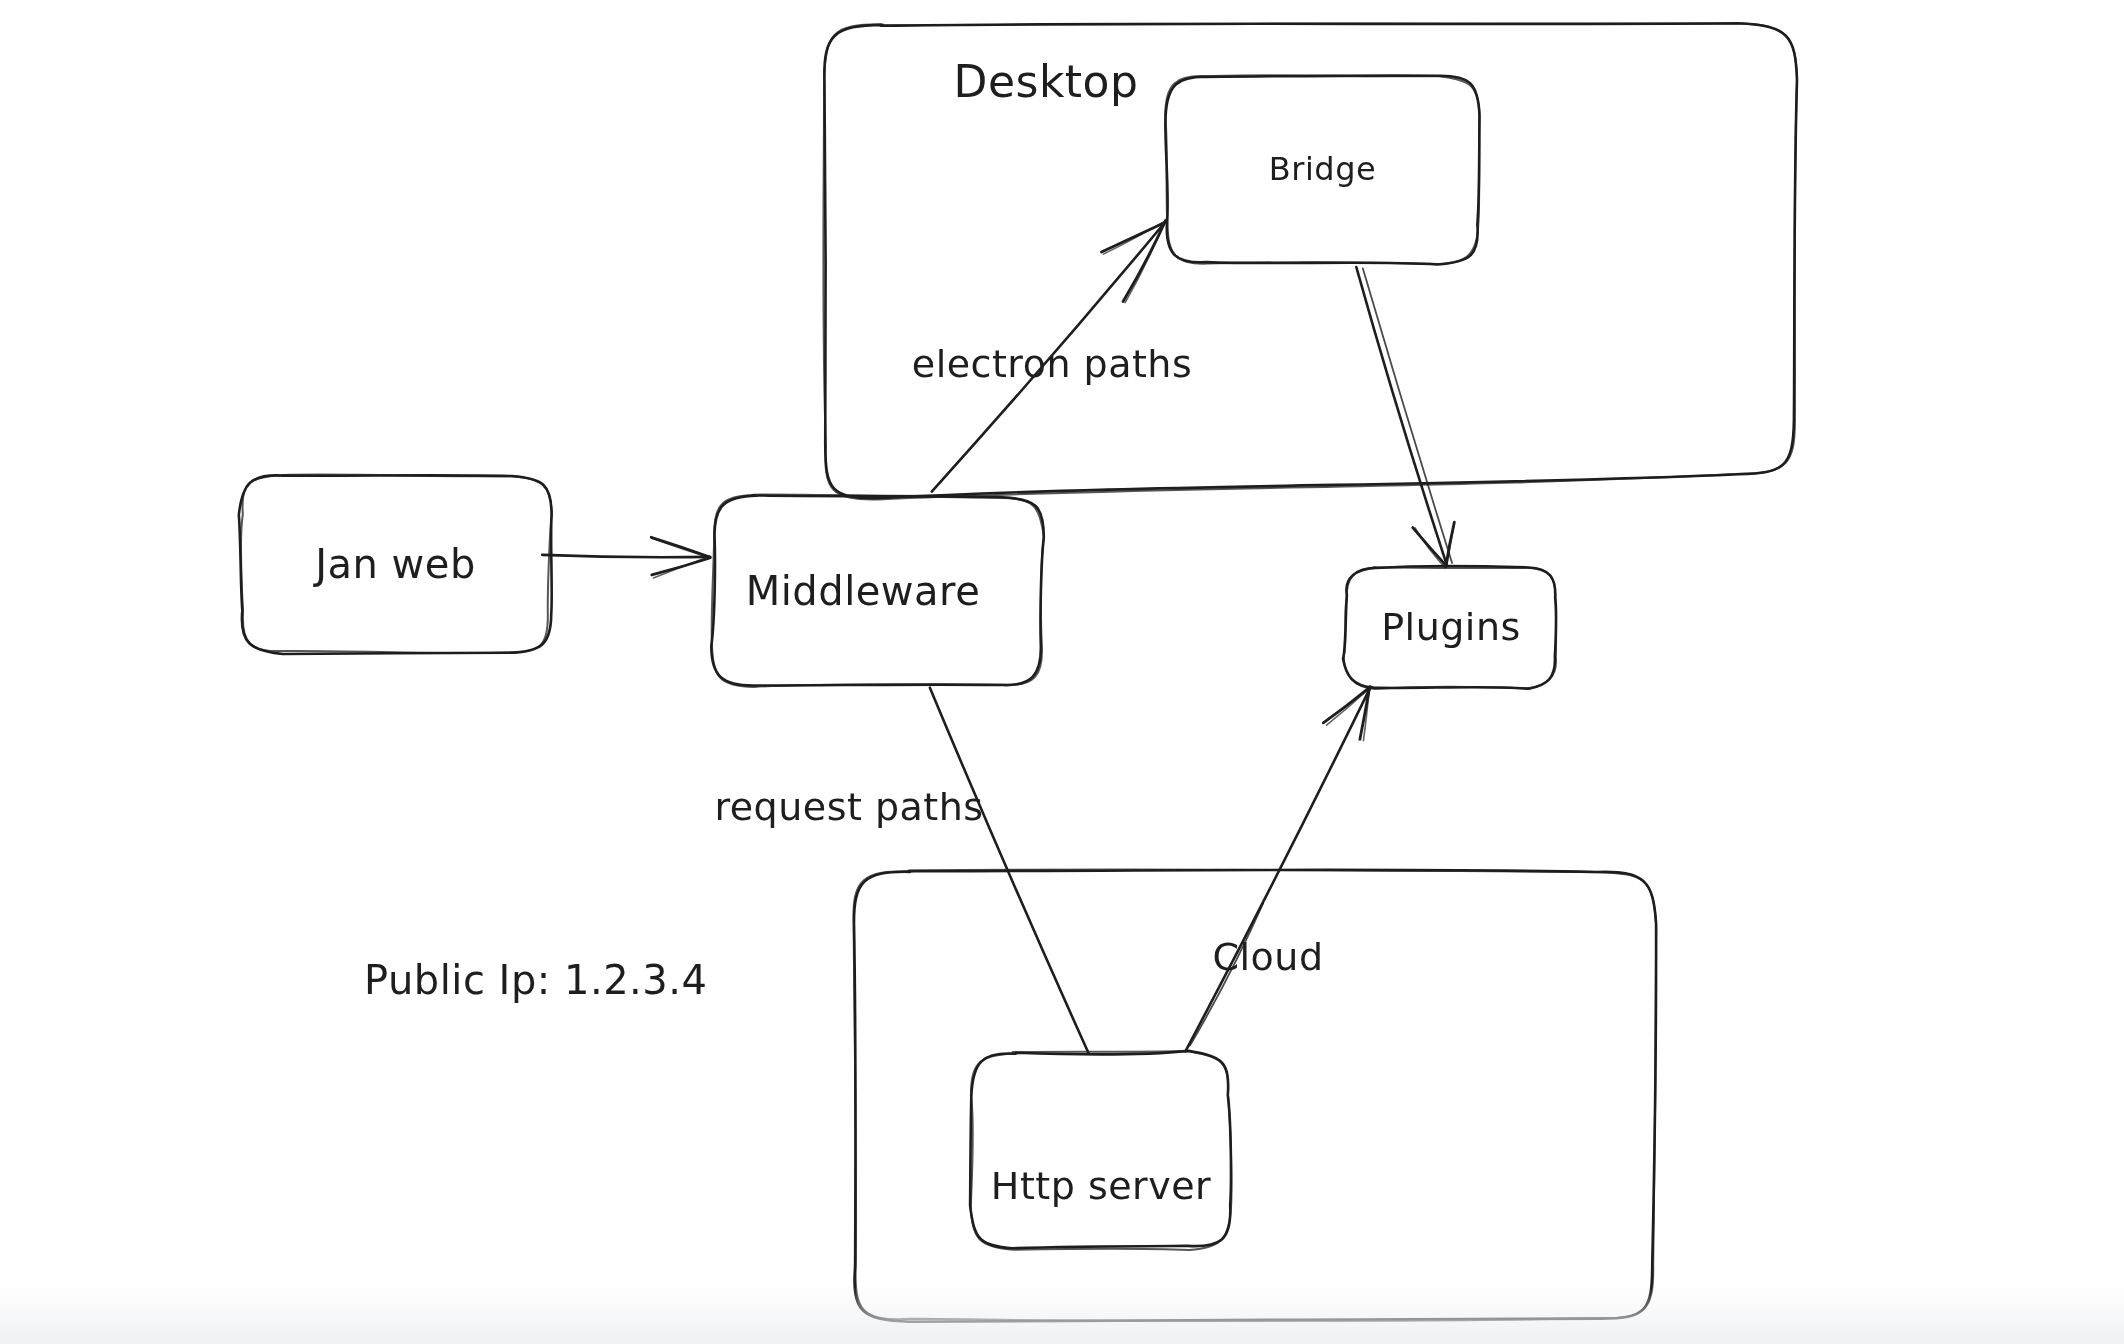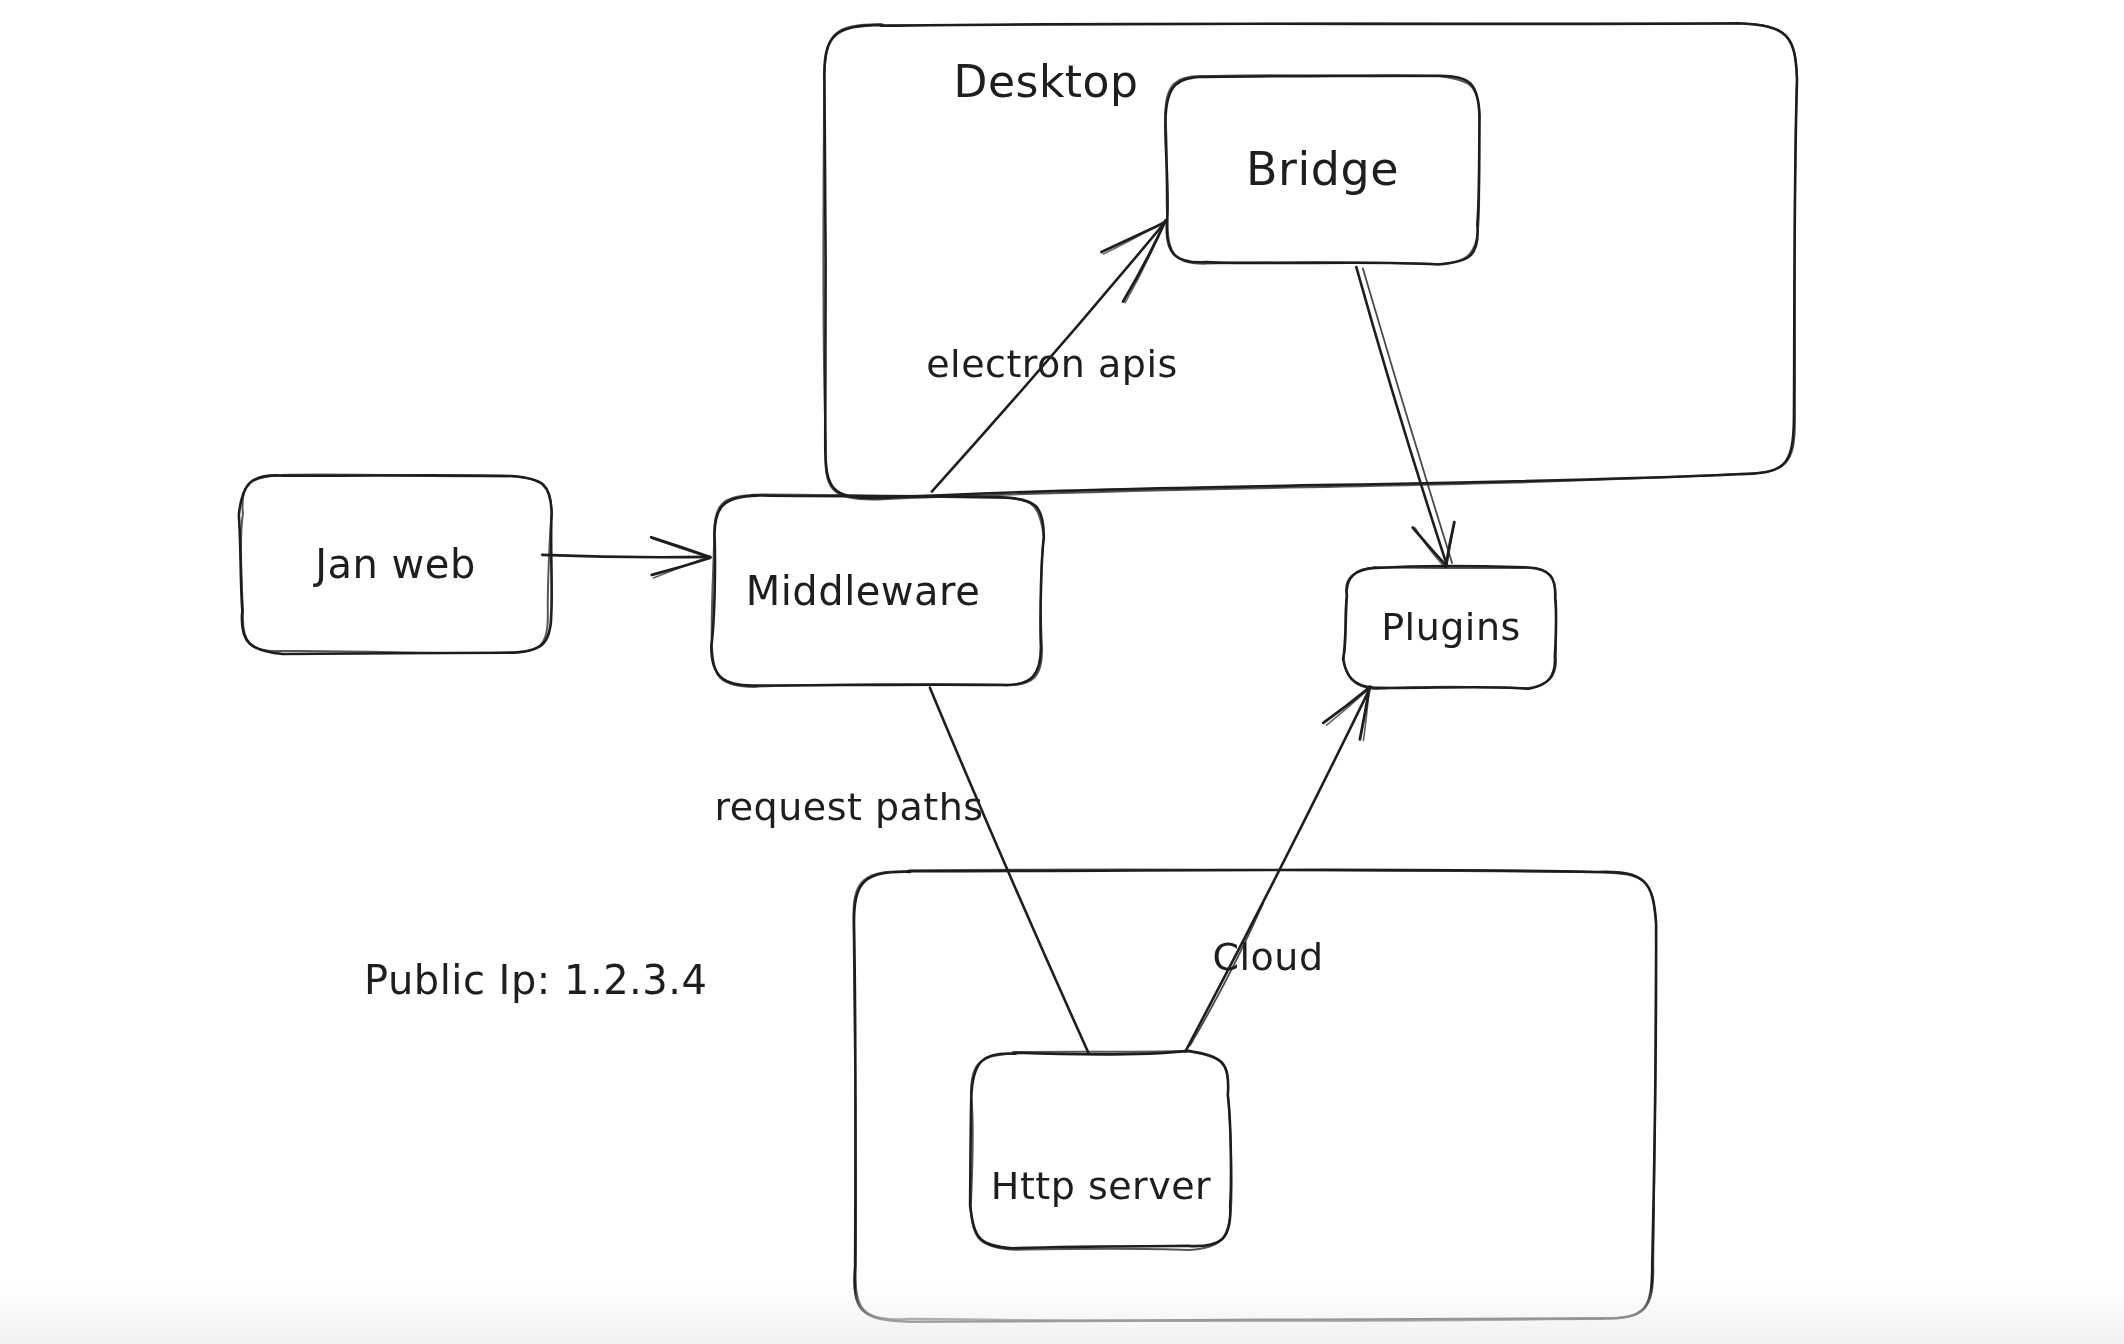--- a/index.html
+++ b/index.html
@@ -100,33 +100,33 @@
 <div class="lbl lbl-center" style="left: 1268px; top: 957px; font-size: 38px; color: rgb(30, 30, 30);">Cloud</div>
 
 <div class="lbl node-label" style="left: 241px; top: 475px; width: 309px; height: 177px; font-size: 40px; color: rgb(30, 30, 30);">
   <span>Jan web</span>
 </div>
 
 <div class="lbl node-label" style="left: 713px; top: 496px; width: 300px; height: 189px; font-size: 40px; color: rgb(30, 30, 30);">
   <span>Middleware</span>
 </div>
 
-<div class="lbl node-label" style="left: 1167px; top: 75px; width: 311px; height: 188px; font-size: 46px; color: rgb(30, 30, 30);">
+<div class="lbl node-label" style="left: 1167px; top: 75px; width: 311px; height: 188px; font-size: 32px; color: rgb(30, 30, 30);">
   <span>Bridge</span>
 </div>
 
 <div class="lbl node-label" style="left: 1345px; top: 567px; width: 212px; height: 120px; font-size: 38px; color: rgb(30, 30, 30);">
   <span>Plugins</span>
 </div>
 
 <div class="lbl node-label" style="left: 972px; top: 1086px; width: 258px; height: 199px; font-size: 38px; color: rgb(30, 30, 30);">
   <span>Http server</span>
 </div>
 
-<div class="lbl lbl-center" style="left: 1052px; top: 364px; font-size: 38px; color: rgb(30, 30, 30);">electron apis</div>
+<div class="lbl lbl-center" style="left: 1052px; top: 364px; font-size: 38px; color: rgb(30, 30, 30);">electron paths</div>
 
 <div class="lbl lbl-center" style="left: 849px; top: 807px; font-size: 38px; color: rgb(30, 30, 30);">request paths</div>
 
 <div class="lbl notes" style="left: 357px; top: 952px; color: rgb(30, 30, 30);">
   <div>Public Ip: 1.2.3.4</div>
 </div>
 
 <div id="bottom-fade"></div>
 
 </body></html>

